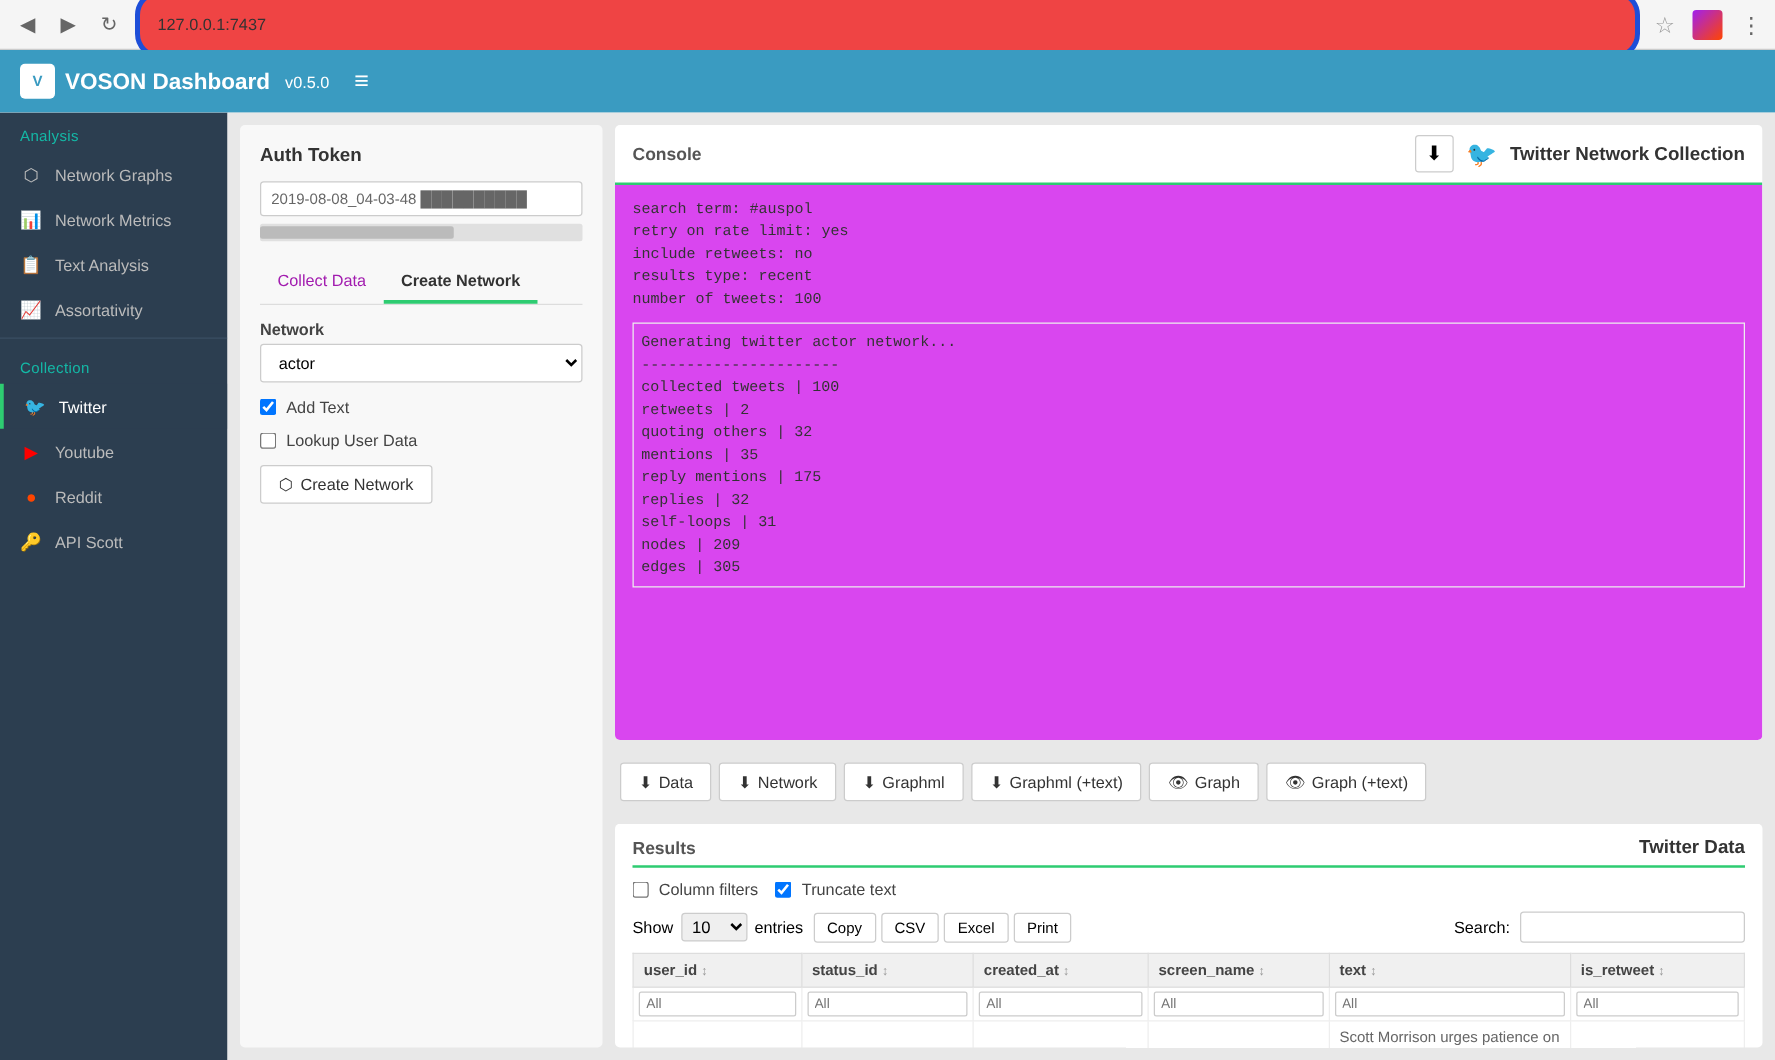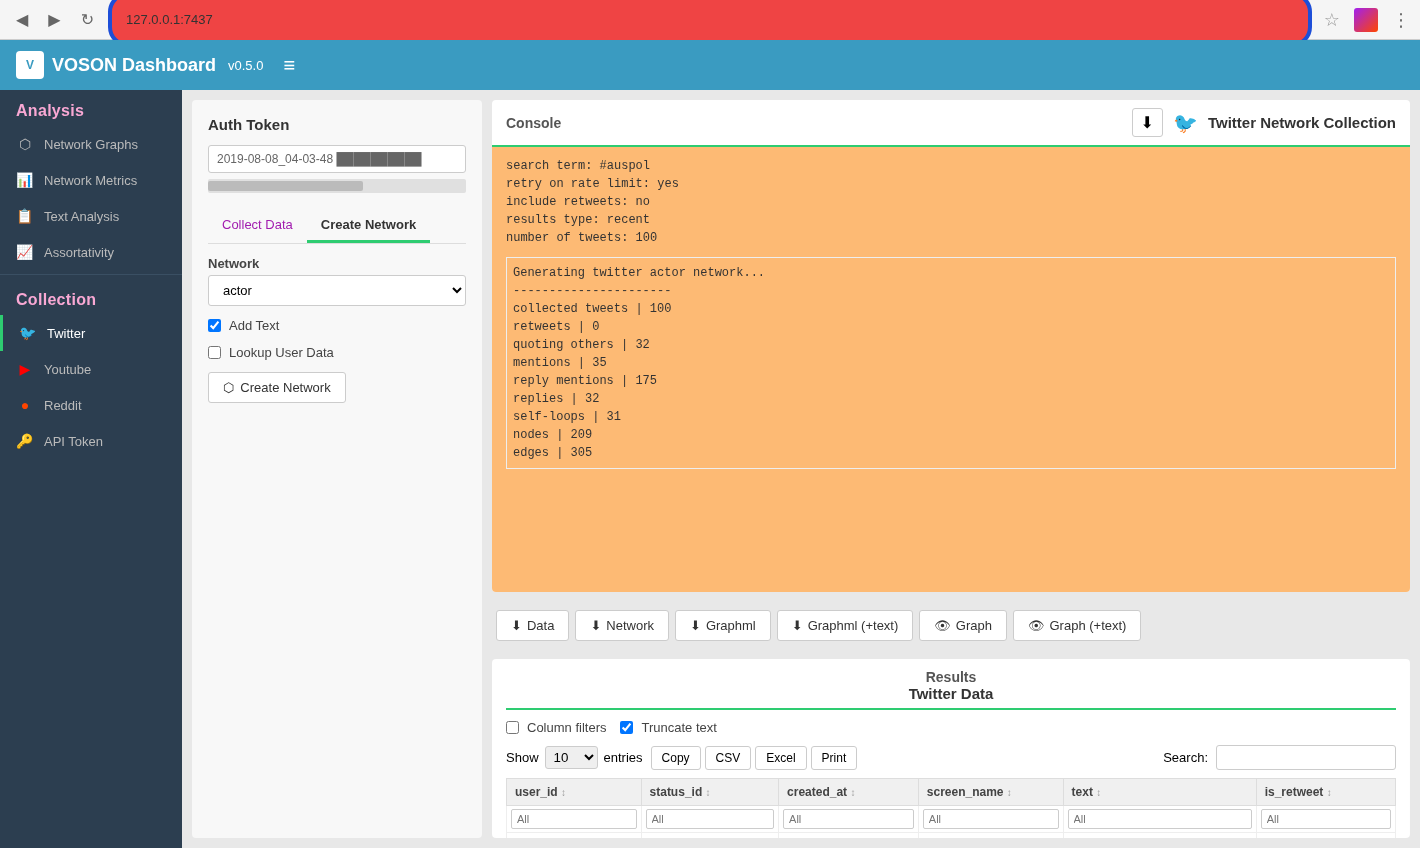--- a/index.html
+++ b/index.html
@@ -60,23 +60,23 @@
       width: 182px;
       background: #2c3e50;
       color: #ccc;
       display: flex;
       flex-direction: column;
       flex-shrink: 0;
       overflow-y: auto;
     }
     .sidebar-section-header {
       padding: 12px 16px 6px;
-      font-size: 16px;
-      font-weight: bold;
-      color: #f9a8d4;
+      font-size: 12px;
+      font-weight: normal;
+      color: #14b8a6;
       letter-spacing: 0.3px;
     }
     .sidebar-item {
       display: flex;
       align-items: center;
       gap: 10px;
       padding: 10px 16px;
       cursor: pointer;
       color: #bbb;
       font-size: 13px;
@@ -225,21 +225,21 @@
     .console-download-btn {
       background: #fff;
       border: 1px solid #ccc;
       border-radius: 3px;
       padding: 4px 8px;
       cursor: pointer;
       font-size: 16px;
     }
 
     .console-output {
-      background: #fdba74;
+      background: #d946ef;
       padding: 10px 14px;
       font-family: 'Courier New', monospace;
       font-size: 12px;
       color: #333;
       line-height: 1.5;
       overflow-y: auto;
       flex: 1;
     }
 
     
@@ -270,21 +270,20 @@
       overflow-y: auto;
       flex: 1;
     }
     .results-header {
       display: flex;
       justify-content: space-between;
       align-items: center;
       border-bottom: 2px solid #2ecc71;
       padding-bottom: 6px;
       margin-bottom: 10px;
-      flex-direction: column;
     }
     .results-title { font-size: 14px; font-weight: bold; color: #555; }
     .results-subtitle { font-size: 15px; font-weight: bold; color: #333; }
 
     .results-controls { display: flex; align-items: center; gap: 10px; margin-bottom: 10px; flex-wrap: wrap; }
     .results-checkbox-row { display: flex; gap: 14px; align-items: center; }
     .show-entries { display: flex; align-items: center; gap: 6px; }
     .show-entries select { padding: 2px 4px; border: 1px solid #ccc; border-radius: 3px; }
     .results-actions { display: flex; gap: 4px; }
     .results-action-btn {
@@ -389,21 +388,21 @@
       <div class="sidebar-item">
         <span class="sidebar-item-icon" style="color: #ff0000;">▶</span>
         <span>Youtube</span>
       </div>
       <div class="sidebar-item">
         <span class="sidebar-item-icon" style="color: #ff4500;">●</span>
         <span>Reddit</span>
       </div>
       <div class="sidebar-item">
         <span class="sidebar-item-icon">🔑</span>
-        <span>API Token</span>
+        <span>API Scott</span>
       </div>
     </div>
 
     <div class="content-area">
       <div class="panel-layout">
 
         <div class="left-panel">
           <div class="left-panel-title">Auth Token</div>
           <div class="auth-token-field">2019-08-08_04-03-48 ██████████</div>
           <div class="scroll-bar-container">
@@ -456,21 +455,21 @@
                 <div>retry on rate limit: yes</div>
                 <div>include retweets: no</div>
                 <div>results type: recent</div>
                 <div>number of tweets: 100</div>
               </div>
               <div style="height: 10px;"></div>
               <div style="border: 1px solid #eee; padding: 6px; position: relative; overflow-y: auto; max-height: 220px;">
                 <div>Generating twitter actor network...</div>
                 <div>----------------------</div>
                 <div>collected tweets  | 100</div>
-                <div>retweets          | 0</div>
+                <div>retweets          | 2</div>
                 <div>quoting others    | 32</div>
                 <div>mentions          | 35</div>
                 <div>reply mentions    | 175</div>
                 <div>replies           | 32</div>
                 <div>self-loops        | 31</div>
                 <div>nodes             | 209</div>
                 <div>edges             | 305</div>
 
               </div>
             </div>

